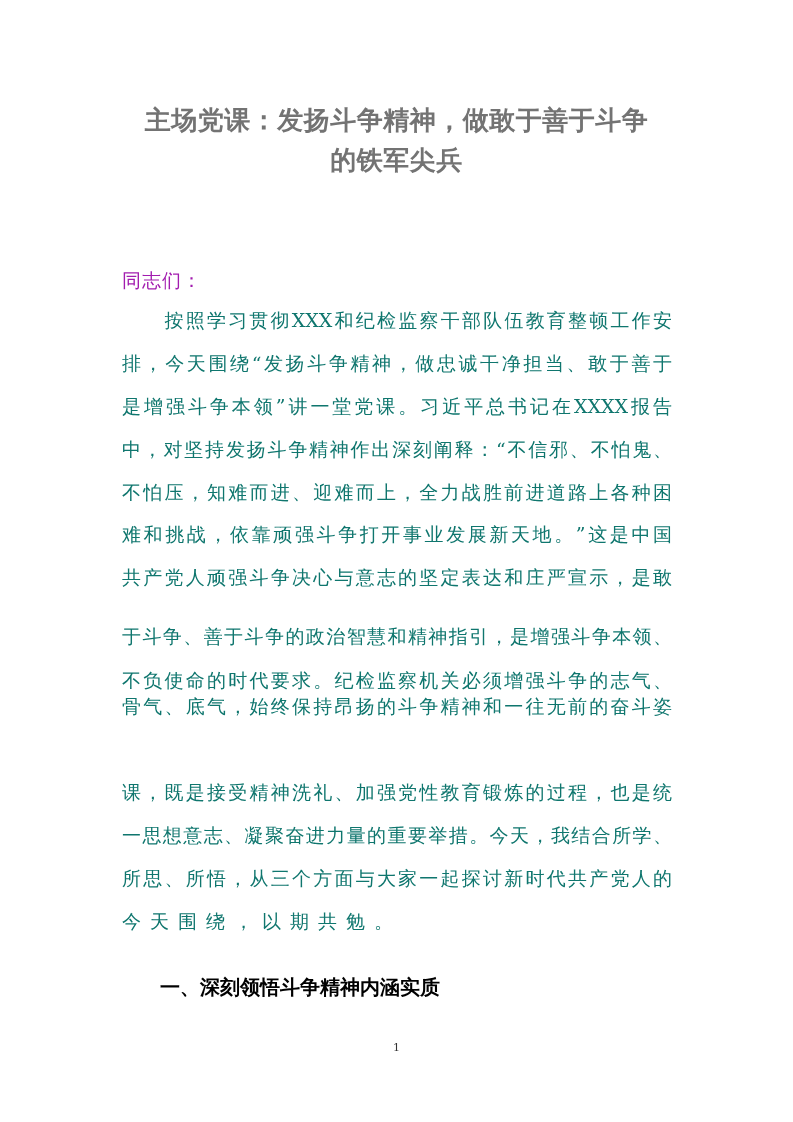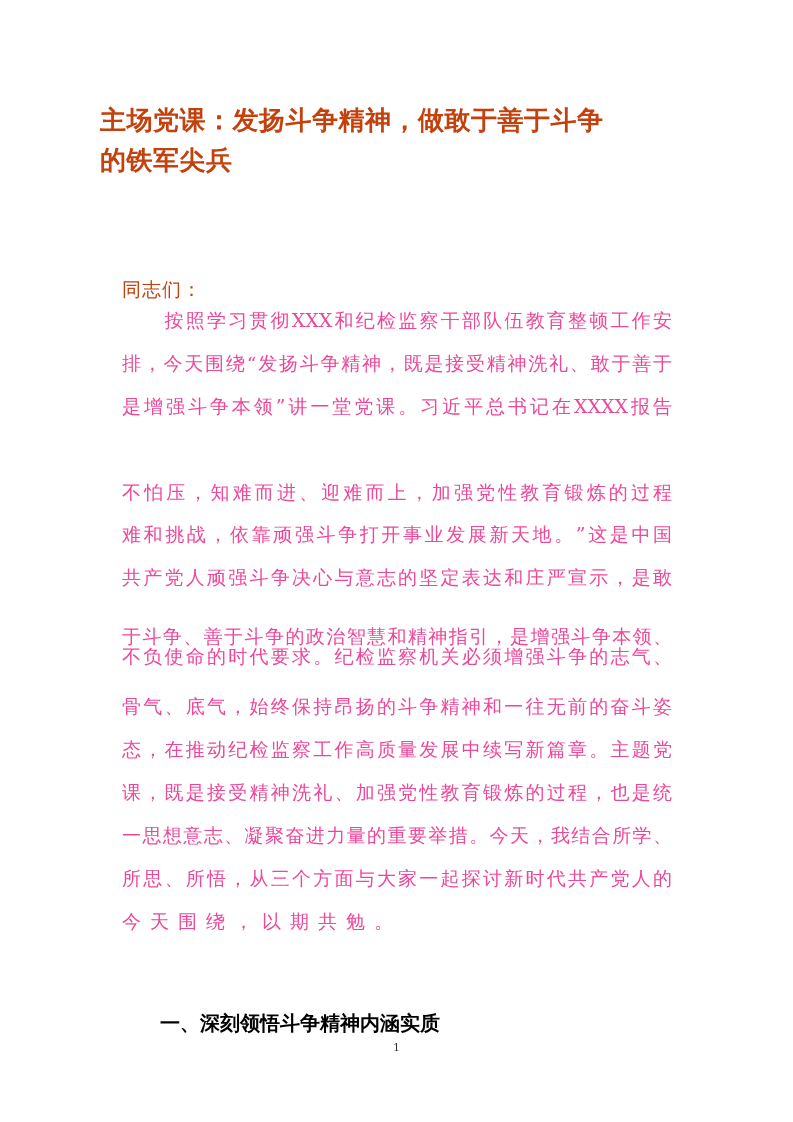--- a/index.html
+++ b/index.html
@@ -1,65 +1,64 @@
 <!DOCTYPE html>
 <html><head>
 <meta charset="utf-8">
 <style>
   html, body { margin: 0; padding: 0; background: #ffffff; }
   body { width: 793px; height: 1122px; position: relative; overflow: hidden; }
   .page { position: absolute; left: 0; top: 0; width: 793px; height: 1122px; background: #fff; }
   .title {
     position: absolute; left: 100px; width: 593px; top: 100px;
-    text-align: left; font-family: "DejaVu Sans", sans-serif; font-weight: bold;
-    font-size: 26px; line-height: 40px; color: #c2410c; letter-spacing: 0.5px;
+    text-align: center; font-family: "DejaVu Sans", sans-serif; font-weight: bold;
+    font-size: 26px; line-height: 40px; color: #737373; letter-spacing: 0.5px;
   }
   .salutation {
     position: absolute; left: 122px; top: 268px;
-    font-family: "DejaVu Serif", serif; font-size: 19px; color: #c2410c;
+    font-family: "DejaVu Serif", serif; font-size: 19px; color: #a21caf;
     letter-spacing: 1px;
-    margin-top: 9px;
   }
   .line {
     position: absolute; left: 122px; width: 550px;
-    font-family: "DejaVu Serif", serif; font-size: 19px; color: #ec4899;
+    font-family: "DejaVu Serif", serif; font-size: 19px; color: #0f766e;
     white-space: nowrap; text-align: justify; text-align-last: justify;
     height: 24px; line-height: 24px;
   }
   .heading {
     position: absolute; left: 160px; top: 974px;
     font-family: "DejaVu Sans", sans-serif; font-weight: bold;
-    font-size: 20px; color: #000; margin-top: 36px;
+    font-size: 20px; color: #000;
   }
   .page-num {
     position: absolute; left: 0; width: 793px; top: 1041px; text-align: center;
     font-family: "DejaVu Serif", serif; font-size: 11px; color: #333;
   }
 </style>
 </head>
 <body>
 
 <div class="page">
   <div class="title">
     <div>主场党课：发扬斗争精神，做敢于善于斗争</div>
     <div>的铁军尖兵</div>
   </div>
 
   <div class="salutation">同志们：</div>
 
   <div class="line" style="top:308px">　　按照学习贯彻XXX和纪检监察干部队伍教育整顿工作安</div>
-  <div class="line" style="top:351px">排，今天围绕“发扬斗争精神，既是接受精神洗礼、敢于善于</div>
+  <div class="line" style="top:351px">排，今天围绕“发扬斗争精神，做忠诚干净担当、敢于善于</div>
   <div class="line" style="top:394px">是增强斗争本领”讲一堂党课。习近平总书记在XXXX报告</div>
-  <div class="line" style="top:480px">不怕压，知难而进、迎难而上，加强党性教育锻炼的过程</div>
+  <div class="line" style="top:437px">中，对坚持发扬斗争精神作出深刻阐释：“不信邪、不怕鬼、</div>
+  <div class="line" style="top:480px">不怕压，知难而进、迎难而上，全力战胜前进道路上各种困</div>
   <div class="line" style="top:522px">难和挑战，依靠顽强斗争打开事业发展新天地。”这是中国</div>
   <div class="line" style="top:565px">共产党人顽强斗争决心与意志的坚定表达和庄严宣示，是敢</div>
   <div class="line" style="top:624px">于斗争、善于斗争的政治智慧和精神指引，是增强斗争本领、</div>
-  <div class="line" style="top:644px">不负使命的时代要求。纪检监察机关必须增强斗争的志气、</div>
+  <div class="line" style="top:668px">不负使命的时代要求。纪检监察机关必须增强斗争的志气、</div>
   <div class="line" style="top:694px">骨气、底气，始终保持昂扬的斗争精神和一往无前的奋斗姿</div>
-  <div class="line" style="top:737px">态，在推动纪检监察工作高质量发展中续写新篇章。主题党</div>
   <div class="line" style="top:823px">一思想意志、凝聚奋进力量的重要举措。今天，我结合所学、</div>
   <div class="line" style="top:780px">课，既是接受精神洗礼、加强党性教育锻炼的过程，也是统</div>
   <div class="line" style="top:866px">所思、所悟，从三个方面与大家一起探讨新时代共产党人的</div>
   <div class="line" style="top:909px; text-align:left; text-align-last:left; letter-spacing:9px;">今天围绕，以期共勉。</div>
 
   <div class="heading">一、深刻领悟斗争精神内涵实质</div>
 
   <div class="page-num">1</div>
 </div>
 

